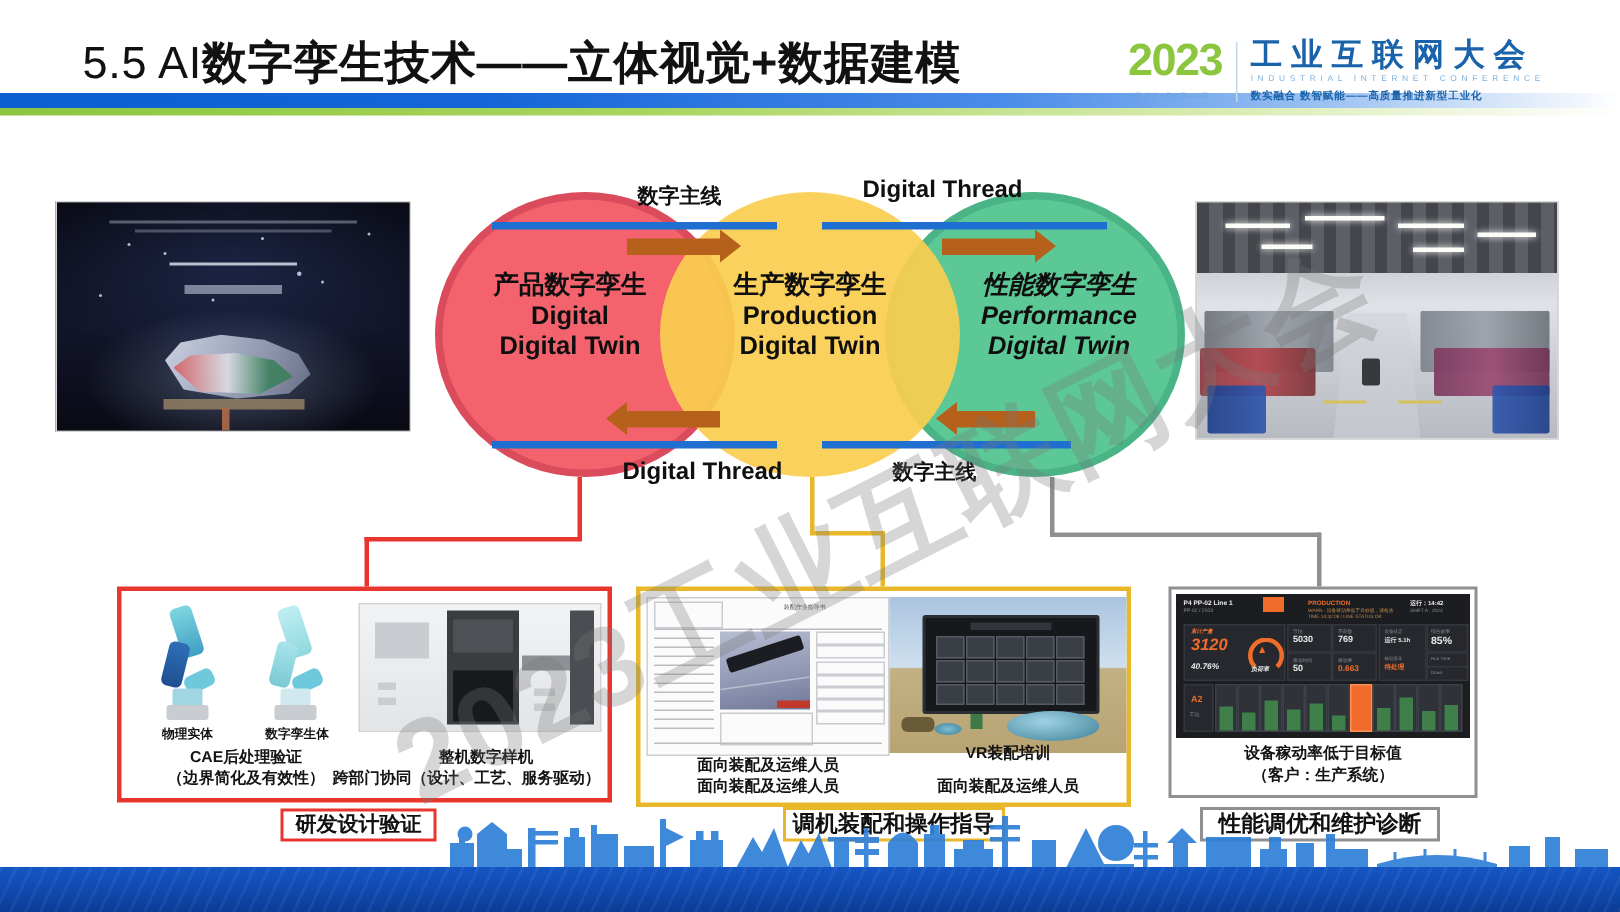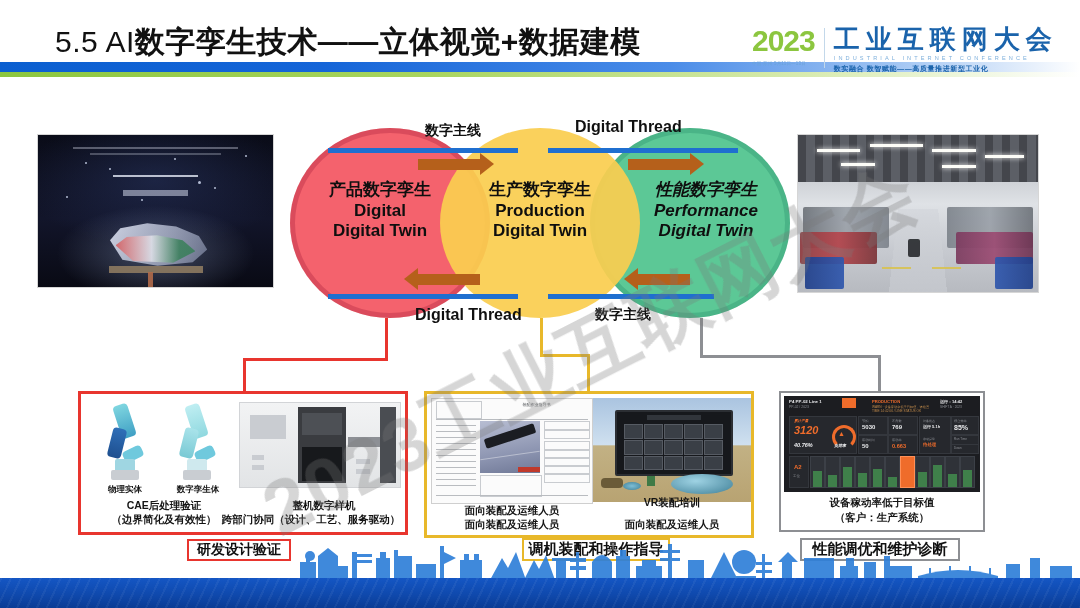--- a/index.html
+++ b/index.html
@@ -23,21 +23,21 @@
   .hdr-bar-green{
     position:absolute;left:0;top:72px;width:1080px;height:5px;
     background:linear-gradient(90deg,#8cc63f 0%,#a9d55f 40%,#d8ebb0 75%,#ffffff 100%);
   }
 
   
   .logo{position:absolute;left:752px;top:26px;display:flex;align-items:flex-start;}
   .logo-year{font-size:30px;font-weight:bold;color:#8cc63f;letter-spacing:-1px;line-height:1;}
   .logo-year-sub{font-size:4.5px;color:#6aa3d8;letter-spacing:.2px;margin-top:5px;white-space:nowrap;}
   .logo-div{width:1px;height:40px;background:#c3d8ea;margin:2px 9px 0 9px;}
-  .logo-cn{font-size:26px;font-weight:bold;color:#1a63ab;letter-spacing:6px;line-height:1.05;white-space:nowrap;}
+  .logo-cn{font-size:21px;font-weight:bold;color:#1a63ab;letter-spacing:6px;line-height:1.05;white-space:nowrap;}
   .logo-en{font-size:5.6px;color:#7fb0dc;letter-spacing:3.1px;margin-top:2px;white-space:nowrap;}
   .logo-tag{font-size:7px;font-weight:bold;color:#1a63ab;letter-spacing:.6px;margin-top:3px;white-space:nowrap;}
 
   
   .photo{position:absolute;border:1px solid #d6d6d6;overflow:hidden;}
   .photo-left{left:37px;top:134px;width:235px;height:152px;background:#0a0a16;}
   .ph-dark{position:absolute;inset:0;background:
      radial-gradient(ellipse 60% 45% at 50% 78%, rgba(150,170,210,.38), rgba(10,12,28,0) 70%),
      radial-gradient(ellipse 80% 60% at 50% 30%, rgba(40,52,95,.55), rgba(8,9,20,0) 72%),
      linear-gradient(180deg,#0a0c18 0%,#12152a 55%,#090a14 100%);}

